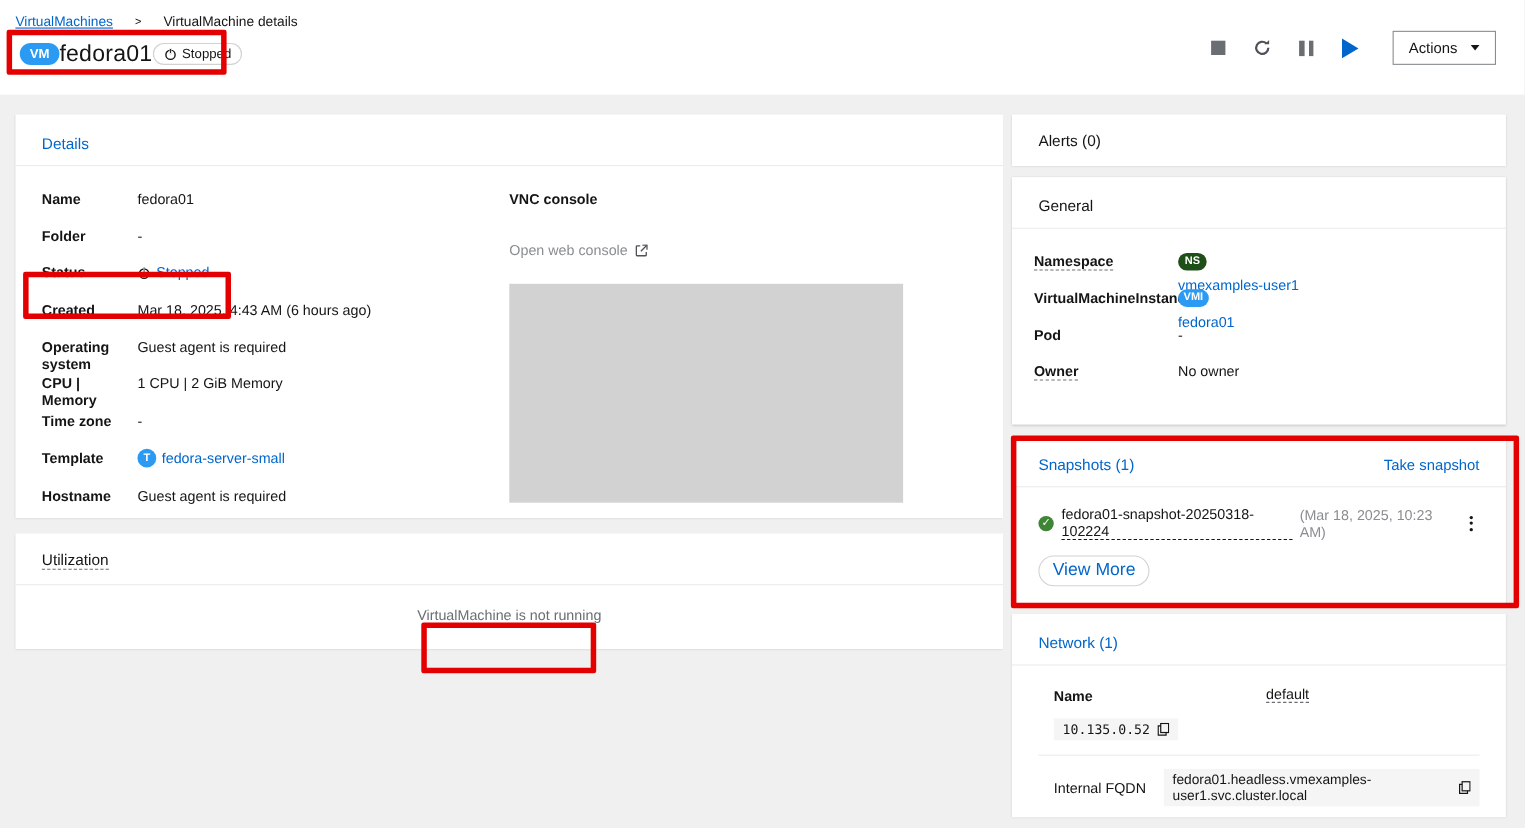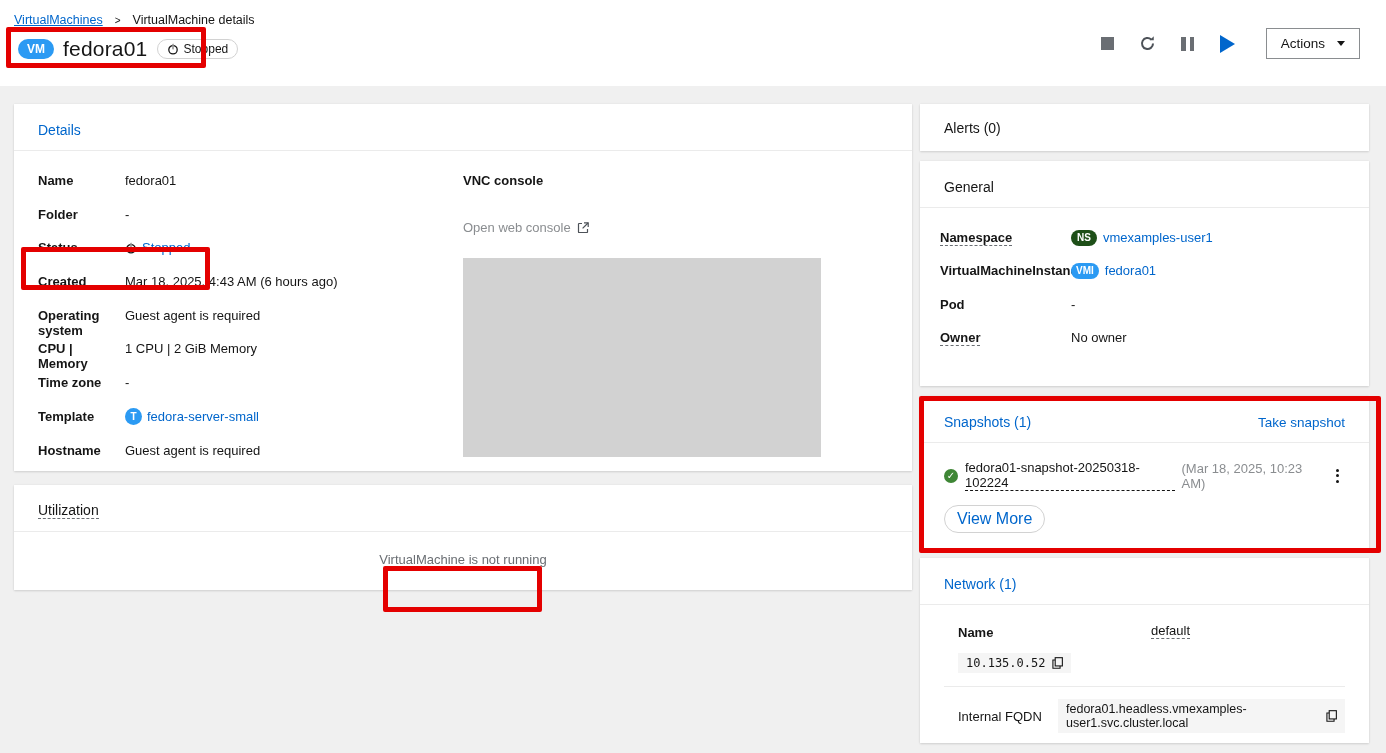--- a/index.html
+++ b/index.html
@@ -1,25 +1,25 @@
 <!DOCTYPE html>
 <html><head>
 <meta charset="utf-8">
 <style>
   * { margin:0; padding:0; box-sizing:border-box; }
   body { font-family:"Liberation Sans", sans-serif; background:#f0f0f0; }
   .page { position:relative; width:1386px; height:753px; background:#f0f0f0; overflow:hidden; }
 
   
   .hdr { background:#fff; height:86px; padding:13px 16px 0 14px; position:relative; }
-  .crumbs { font-size:12.5px; display:flex; align-items:center; gap:12px; }
+  .crumbs { font-size:12.5px; display:flex; align-items:center; gap:20px; }
   .crumb-link { color:#0066cc; text-decoration:underline; cursor:pointer; }
   .crumb-sep { color:#151515; font-size:10px; }
   .crumb-cur { color:#151515; }
-  .title-row { margin-top:10px; margin-left:4px; display:flex; align-items:center; gap:9px; }
+  .title-row { margin-top:10px; margin-left:4px; display:flex; align-items:center; }
   .res-badge { background:#2b9af3; color:#fff; font-size:12px; font-weight:700; padding:2px 9px; border-radius:12px; line-height:16px; }
   .vm-title { font-size:21px; color:#151515; font-weight:500; letter-spacing:.2px; }
   .status-pill { display:inline-flex; align-items:center; gap:5px; border:1px solid #d2d2d2; border-radius:12px; padding:2px 9px; font-size:12px; color:#151515; background:#fff; }
   .pwr { display:inline-block; }
 
   .toolbar { position:absolute; right:26px; top:28px; display:flex; align-items:center; gap:0; }
   .tbtn { width:40px; height:30px; display:flex; align-items:center; justify-content:center; cursor:pointer; background:none; border:none; }
   .stop-sq { width:13px; height:13px; background:#6a6e73; }
   .pause-bars { display:flex; gap:4px; }
   .pause-bars i { display:block; width:4.5px; height:14px; background:#6a6e73; }
@@ -61,21 +61,21 @@
   .util-head { padding:16px 24px 12px; border-bottom:1px solid #ebebeb; }
   .util-title { font-size:14px; color:#151515; border-bottom:1px dashed #6a6e73; display:inline-block; cursor:help; }
   .util-body { height:55px; display:flex; align-items:center; justify-content:center; }
   .util-msg { font-size:13px; color:#6a6e73; padding:12px 14px; }
 
   
   .alerts-card { height:47px; display:flex; align-items:center; padding:0 24px; margin-bottom:10px; }
   .general-card { height:225px; margin-bottom:10px; }
   .gen-grid { padding:22px 24px 0 20px; display:grid; grid-template-columns:131px 1fr; grid-auto-rows:33.4px; font-size:13px; align-items:start; }
   .gen-grid dt { font-weight:700; color:#151515; }
-  .gen-grid dd { color:#151515; display:flex; align-items:flex-start; gap:6px; }
+  .gen-grid dd { color:#151515; display:flex; align-items:flex-start; gap:6px;flex-direction:column; }
   .ns-badge { background:#1e4f18; color:#fff; font-size:10px; font-weight:700; padding:2px 6px; border-radius:10px; line-height:12px; margin-top:0px; }
   .vmi-badge { background:#2b9af3; color:#fff; font-size:10px; font-weight:700; padding:2px 5px; border-radius:10px; line-height:12px; }
 
   .snap-card { height:154px; margin-bottom:8px; }
   .snap-head { padding:18px 24px 12px; }
   .snap-action { font-size:13.5px; }
   .snap-row { display:flex; align-items:center; gap:7px; padding:17px 24px 0; font-size:13px; }
   .check-circle { width:14px; height:14px; border-radius:50%; background:#3e8635; color:#fff; font-size:10px; line-height:14px; text-align:center; flex:none; }
   .snap-name { color:#151515; border-bottom:1px dashed #151515; cursor:pointer; }
   .snap-ts { color:#8a8d90; }

